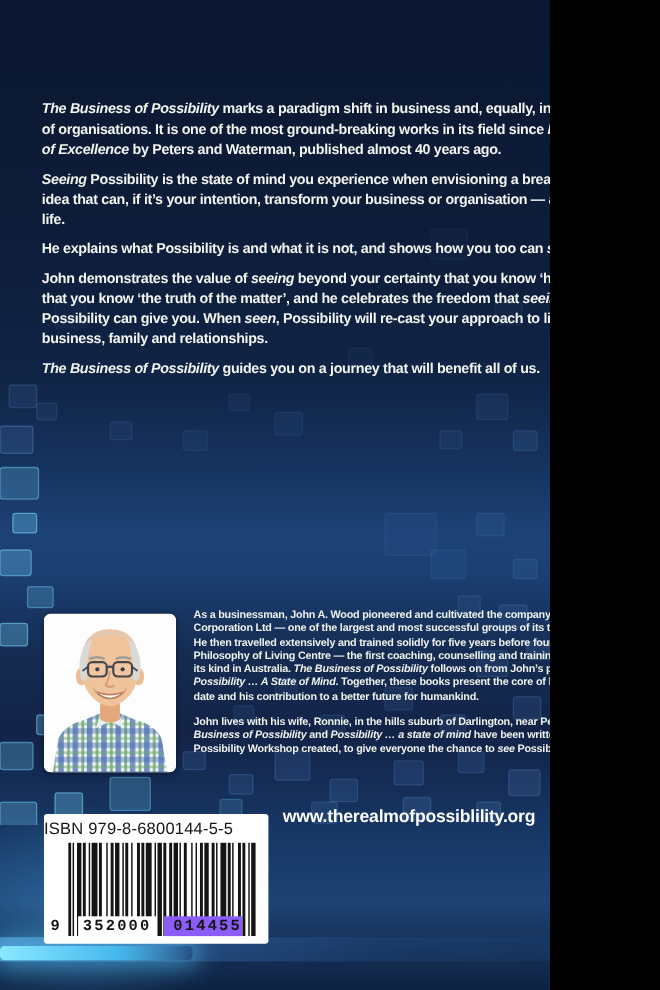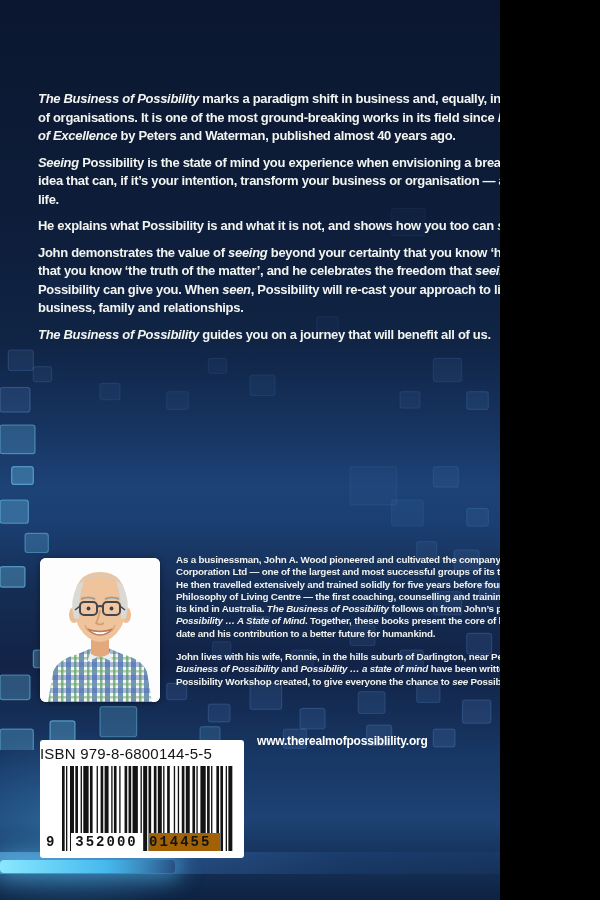--- a/index.html
+++ b/index.html
@@ -47,41 +47,41 @@
   .bio-col{
     position:absolute;left:136px;top:2px;width:404px;
     color:#eef1ec;font-weight:700;font-size:9.8px;line-height:12.3px;
     letter-spacing:-0.2px;
   }
   .bio-col p{margin:0 0 11px 0;}
 
   
   #website{
     position:absolute;left:257px;top:734px;
-    color:#ffffff;font-weight:700;font-size:12px;letter-spacing:-0.2px;
+    color:#ffffff;font-weight:700;font-size:16px;letter-spacing:-0.2px;
   }
 
   
   #barcode{
     position:absolute;left:40px;top:740px;width:204px;height:118px;
     background:#fff;border-radius:3px;color:#141414;
   }
   #isbn-label{
     position:absolute;top:5px;left:0;right:0;text-align:left;
     font-size:15px;font-weight:400;letter-spacing:.2px;
   }
   #bars-wrap{position:absolute;left:22px;right:9px;top:26px;bottom:7px;}
   #bars-wrap svg{width:100%;height:100%;display:block;}
   .bc-digit{
     position:absolute;bottom:7px;height:18px;line-height:18px;
     font-family:"Liberation Mono",monospace;font-weight:700;font-size:14px;
   }
   #digit-left{left:6px;}
   #digit-g1{left:31px;width:71px;background:#fff;text-align:center;letter-spacing:2px;}
-  #digit-g2{left:109px;width:71px;background:#a16207;text-align:left;letter-spacing:2px;}
+  #digit-g2{left:109px;width:71px;background:#8b5cf6;text-align:right;letter-spacing:2px;}
 </style>
 </head>
 <body>
 
 <div id="cover">
 
   <svg id="bg-squares" viewBox="0 0 600 900" xmlns="http://www.w3.org/2000/svg">
       <rect x="470" y="250" width="40" height="32.8" rx="3" fill="rgba(110,165,235,0.04)" stroke="rgba(110,165,235,0.06)" stroke-width="1.4"></rect>
       <rect x="540" y="330" width="30" height="24.599999999999998" rx="3" fill="rgba(110,165,235,0.05)" stroke="rgba(110,165,235,0.08)" stroke-width="1.4"></rect>
       <rect x="60" y="330" width="34" height="27.88" rx="3" fill="rgba(110,165,235,0.04)" stroke="rgba(110,165,235,0.06)" stroke-width="1.4"></rect>

